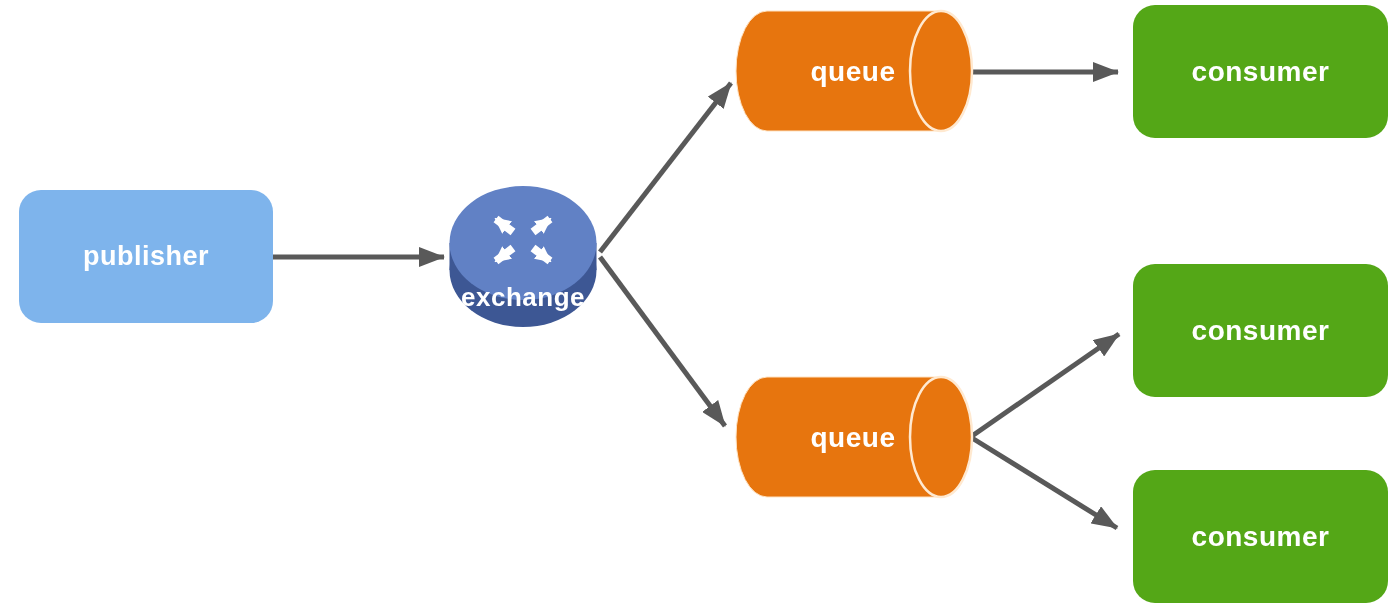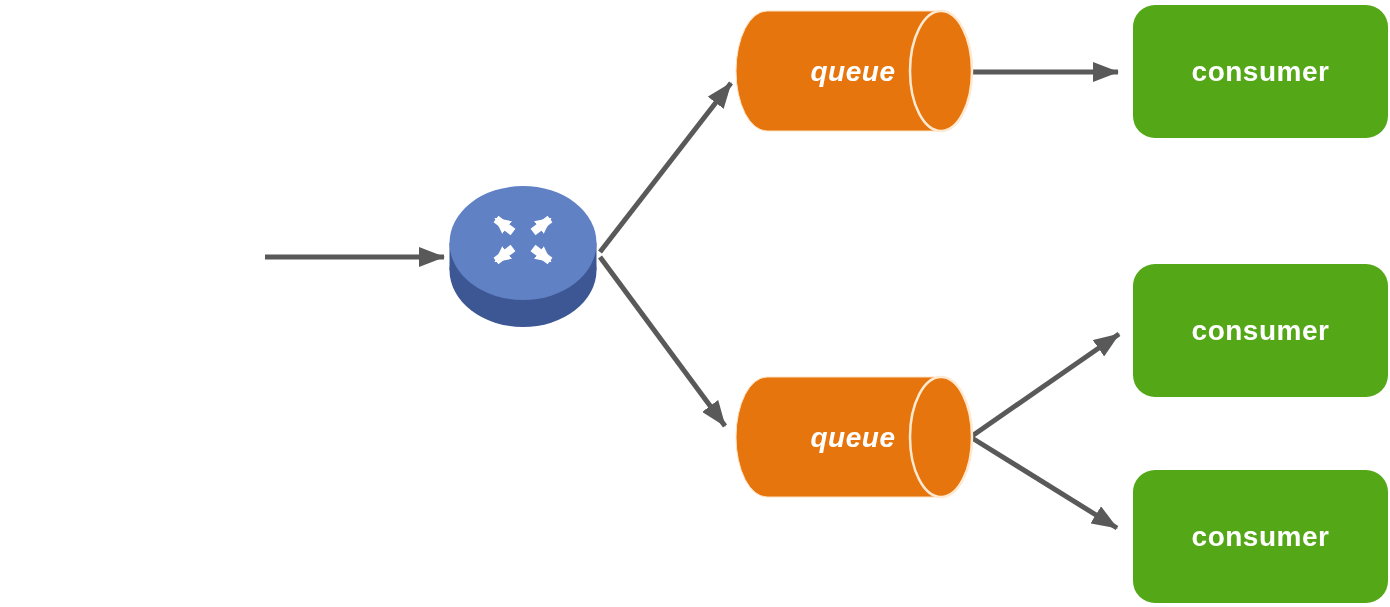--- a/index.html
+++ b/index.html
@@ -52,21 +52,20 @@
   .consumer-middle { top: 264px; }
   .consumer-bottom { top: 470px; }
   .float-label {
     position: absolute;
     transform: translate(-50%, -50%);
     color: #ffffff;
     font-weight: 700;
     letter-spacing: 0.5px;
     white-space: nowrap;
     pointer-events: none;
-    font-style: italic;
   }
   .queue-label { font-size: 28px; }
   .queue-label-top    { left: 853px; top: 72px; }
   .queue-label-bottom { left: 853px; top: 438px; }
   .exchange-label {
     left: 523px; top: 297px;
     font-size: 26px;
   }
   .edge {
     stroke: #595959;
@@ -114,31 +113,35 @@
       <ellipse cx="523" cy="243" rx="73.5" ry="57" fill="#6181c5"></ellipse>
       <g stroke="#ffffff" stroke-width="8" stroke-linecap="butt">
         <line x1="513" y1="232" x2="496" y2="219" marker-end="url(#whitehead)"></line>
         <line x1="533" y1="232" x2="550" y2="219" marker-end="url(#whitehead)"></line>
         <line x1="513" y1="248" x2="496" y2="261" marker-end="url(#whitehead)"></line>
         <line x1="533" y1="248" x2="550" y2="261" marker-end="url(#whitehead)"></line>
       </g>
     </g>
   </svg>
 
+  <div class="node rounded-rect publisher">
+    <span>publisher</span>
+  </div>
 
   <div class="node rounded-rect consumer consumer-top">
     <span>consumer</span>
   </div>
 
   <div class="node rounded-rect consumer consumer-middle">
     <span>consumer</span>
   </div>
 
   <div class="node rounded-rect consumer consumer-bottom">
     <span>consumer</span>
   </div>
 
   <div class="float-label queue-label queue-label-top">queue</div>
 
   <div class="float-label queue-label queue-label-bottom">queue</div>
 
+  <div class="float-label exchange-label">exchange</div>
 
 </div>
 
 </body></html>

